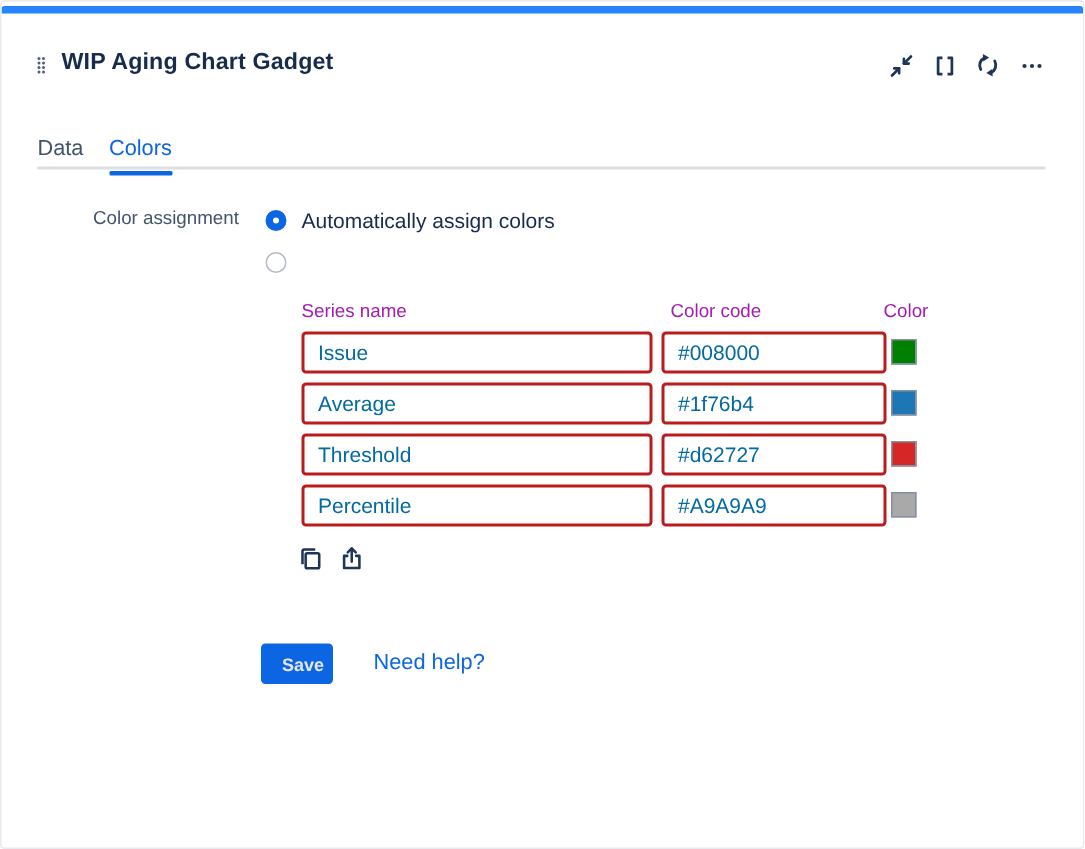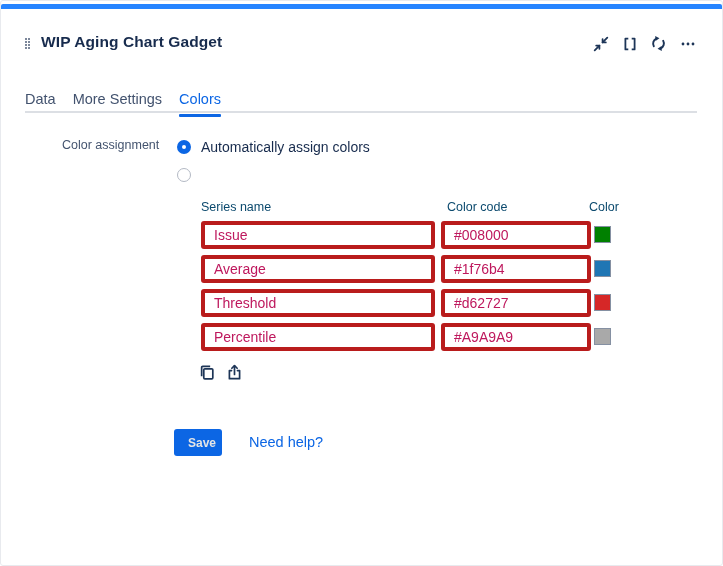--- a/index.html
+++ b/index.html
@@ -26,27 +26,27 @@
   
   .field-label{position:absolute;left:61px;top:137px;font-size:12.5px;color:#44546F;}
   .radio-row{position:absolute;left:176px;display:flex;align-items:center;gap:10px;font-size:14px;color:#172B4D;}
   .radio-row.r1{top:138px;}
   .radio-row.r2{top:167px;}
   .radio{width:14px;height:14px;border-radius:50%;box-sizing:border-box;flex:0 0 auto;cursor:pointer;}
   .radio.selected{background:#0C66E4;border:2px solid #0C66E4;position:relative;}
   .radio.selected::after{content:"";position:absolute;left:3px;top:3px;width:4px;height:4px;border-radius:50%;background:#fff;}
   .radio.unselected{background:#fff;border:1.5px solid #B3B9C4;}
   
-  .thead{position:absolute;top:199px;font-size:12.5px;color:#0c4a6e;}
+  .thead{position:absolute;top:199px;font-size:12.5px;color:#a21caf;}
   .th-series{left:200px;}
   .th-code{left:446px;text-align:right;}
   .th-color{left:588px;}
   .trow{position:absolute;left:0;top:0;width:100%;height:0;}
-  .inp{position:absolute;height:28px;box-sizing:border-box;border:4px solid #b91c1c;border-radius:3px;
-       font-family:"Liberation Sans",sans-serif;font-size:14px;color:#be185d;padding:0 9px;background:#fff;outline:none;}
+  .inp{position:absolute;height:28px;box-sizing:border-box;border:2px solid #b91c1c;border-radius:3px;
+       font-family:"Liberation Sans",sans-serif;font-size:14px;color:#0369a1;padding:0 9px;background:#fff;outline:none;}
   .inp-name{left:200px;width:234px;}
   .inp-code{left:440px;width:150px;}
   .swatch{position:absolute;left:593px;width:17px;height:17px;box-sizing:border-box;border:1px solid #8590A2;}
   .row0 .inp{top:220px;} .row0 .swatch{top:225px;}
   .row1 .inp{top:254px;} .row1 .swatch{top:259px;}
   .row2 .inp{top:288px;} .row2 .swatch{top:293px;}
   .row3 .inp{top:322px;} .row3 .swatch{top:327px;}
   
   .mini-icons{position:absolute;left:198px;top:363px;display:flex;gap:10px;}
   .mini-icon{width:17px;height:17px;cursor:pointer;}
@@ -101,21 +101,20 @@
       <svg width="16" height="16" viewBox="0 0 16 16" fill="#1D3557">
         <circle cx="3" cy="8" r="1.4"></circle>
           <circle cx="8" cy="8" r="1.4"></circle>
           <circle cx="13" cy="8" r="1.4"></circle>
       </svg>
     </span>
   </div>
 
   <div class="tabs">
     <div class="tab">Data</div>
-    <div class="tab">More Settings</div>
     <div class="tab active">Colors</div>
   </div>
   <div class="tabs-divider"></div>
 
   <div class="field-label">Color assignment</div>
 
   <div class="radio-row r1">
     <span class="radio selected"></span>
     <span>Automatically assign colors</span>
   </div>

